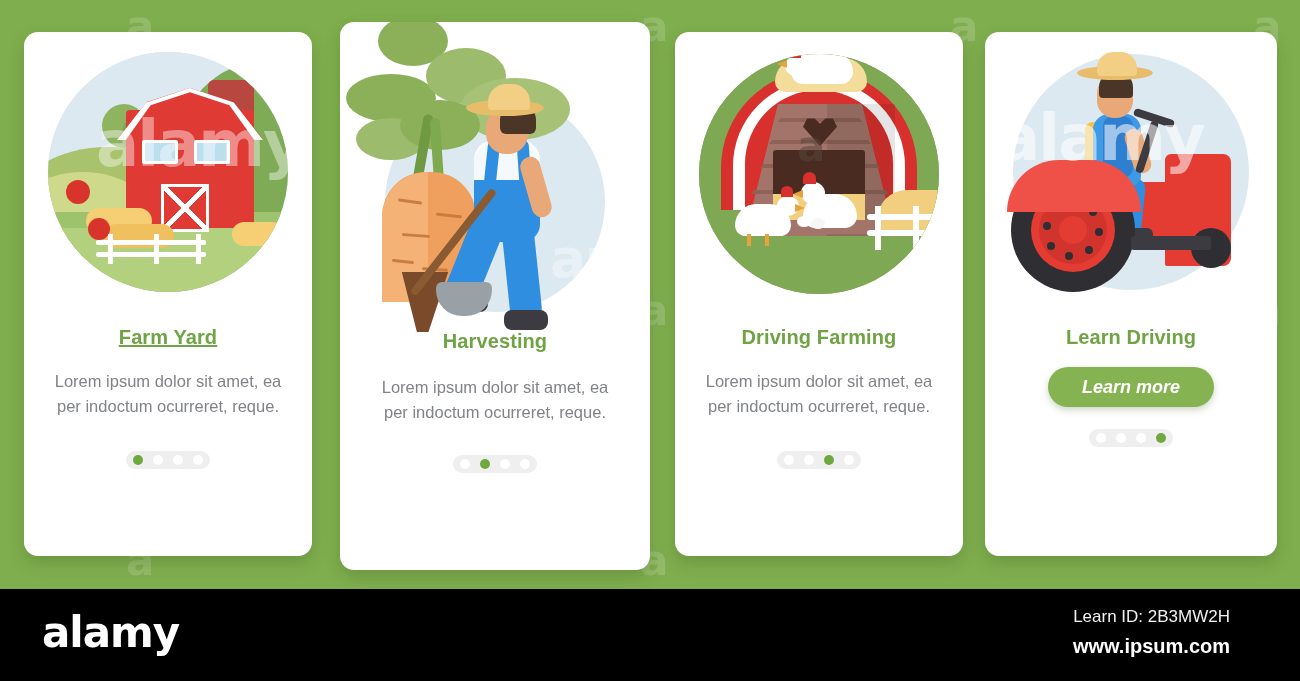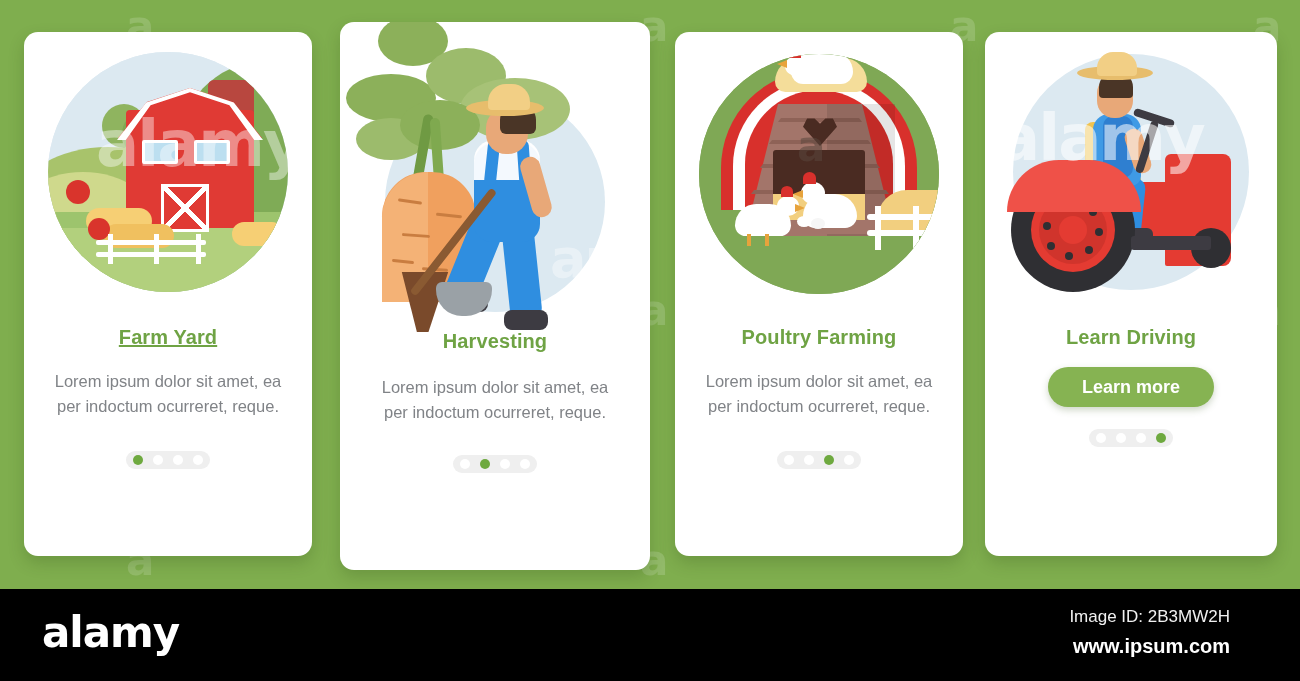--- a/index.html
+++ b/index.html
@@ -81,20 +81,21 @@
     padding: 0 34px;
     border: none;
     border-radius: 22px;
     background: #86b352;
     color: #ffffff;
     font-size: 18px;
     font-weight: 700;
     font-family: "Liberation Sans", sans-serif;
     box-shadow: 0 3px 7px rgba(60,90,30,0.25);
     cursor: pointer;
+    font-style: italic;
   }
 
   
   .pager {
     display: inline-flex;
     align-items: center;
     gap: 10px;
     background: #efefef;
     border-radius: 10px;
     padding: 4px 7px;
@@ -351,21 +352,21 @@
 
           <div class="sh" style="left:178px;top:136px;width:70px;height:40px;background:#f2cf7f;border-radius:30px 10px 0 0;"></div>
           <div class="sh" style="left:168px;top:160px;width:80px;height:6px;background:#ffffff;border-radius:3px;"></div>
           <div class="sh" style="left:168px;top:176px;width:80px;height:6px;background:#ffffff;border-radius:3px;"></div>
           <div class="sh" style="left:176px;top:152px;width:6px;height:44px;background:#ffffff;"></div>
           <div class="sh" style="left:214px;top:152px;width:6px;height:44px;background:#ffffff;"></div>
         </div>
         <div class="wm" style="left:122px;top:94px;font-size:42px;color:rgba(90,70,60,0.55);">a</div>
       </div>
 
-      <h2 class="title" style="margin-top:24px;">Poultry Farming</h2>
+      <h2 class="title" style="margin-top:24px;">Driving Farming</h2>
       <p class="desc" style="margin-top:20px;">Lorem ipsum dolor sit amet, ea per indoctum ocurreret, reque.</p>
 
       <div class="pager" style="margin-top:32px;">
         <span class="dot"></span>
         <span class="dot"></span>
         <span class="dot on"></span>
         <span class="dot"></span>
       </div>
     </div>
   </div>
@@ -432,15 +433,15 @@
         <span class="dot"></span>
         <span class="dot on"></span>
       </div>
     </div>
   </div>
 
 </div>
 
 <div id="footer">
   <div id="logo">alamy</div>
-  <div id="imgid">Image ID: 2B3MW2H</div>
+  <div id="imgid">Learn ID: 2B3MW2H</div>
   <div id="url">www.ipsum.com</div>
 </div>
 
 </body></html>

